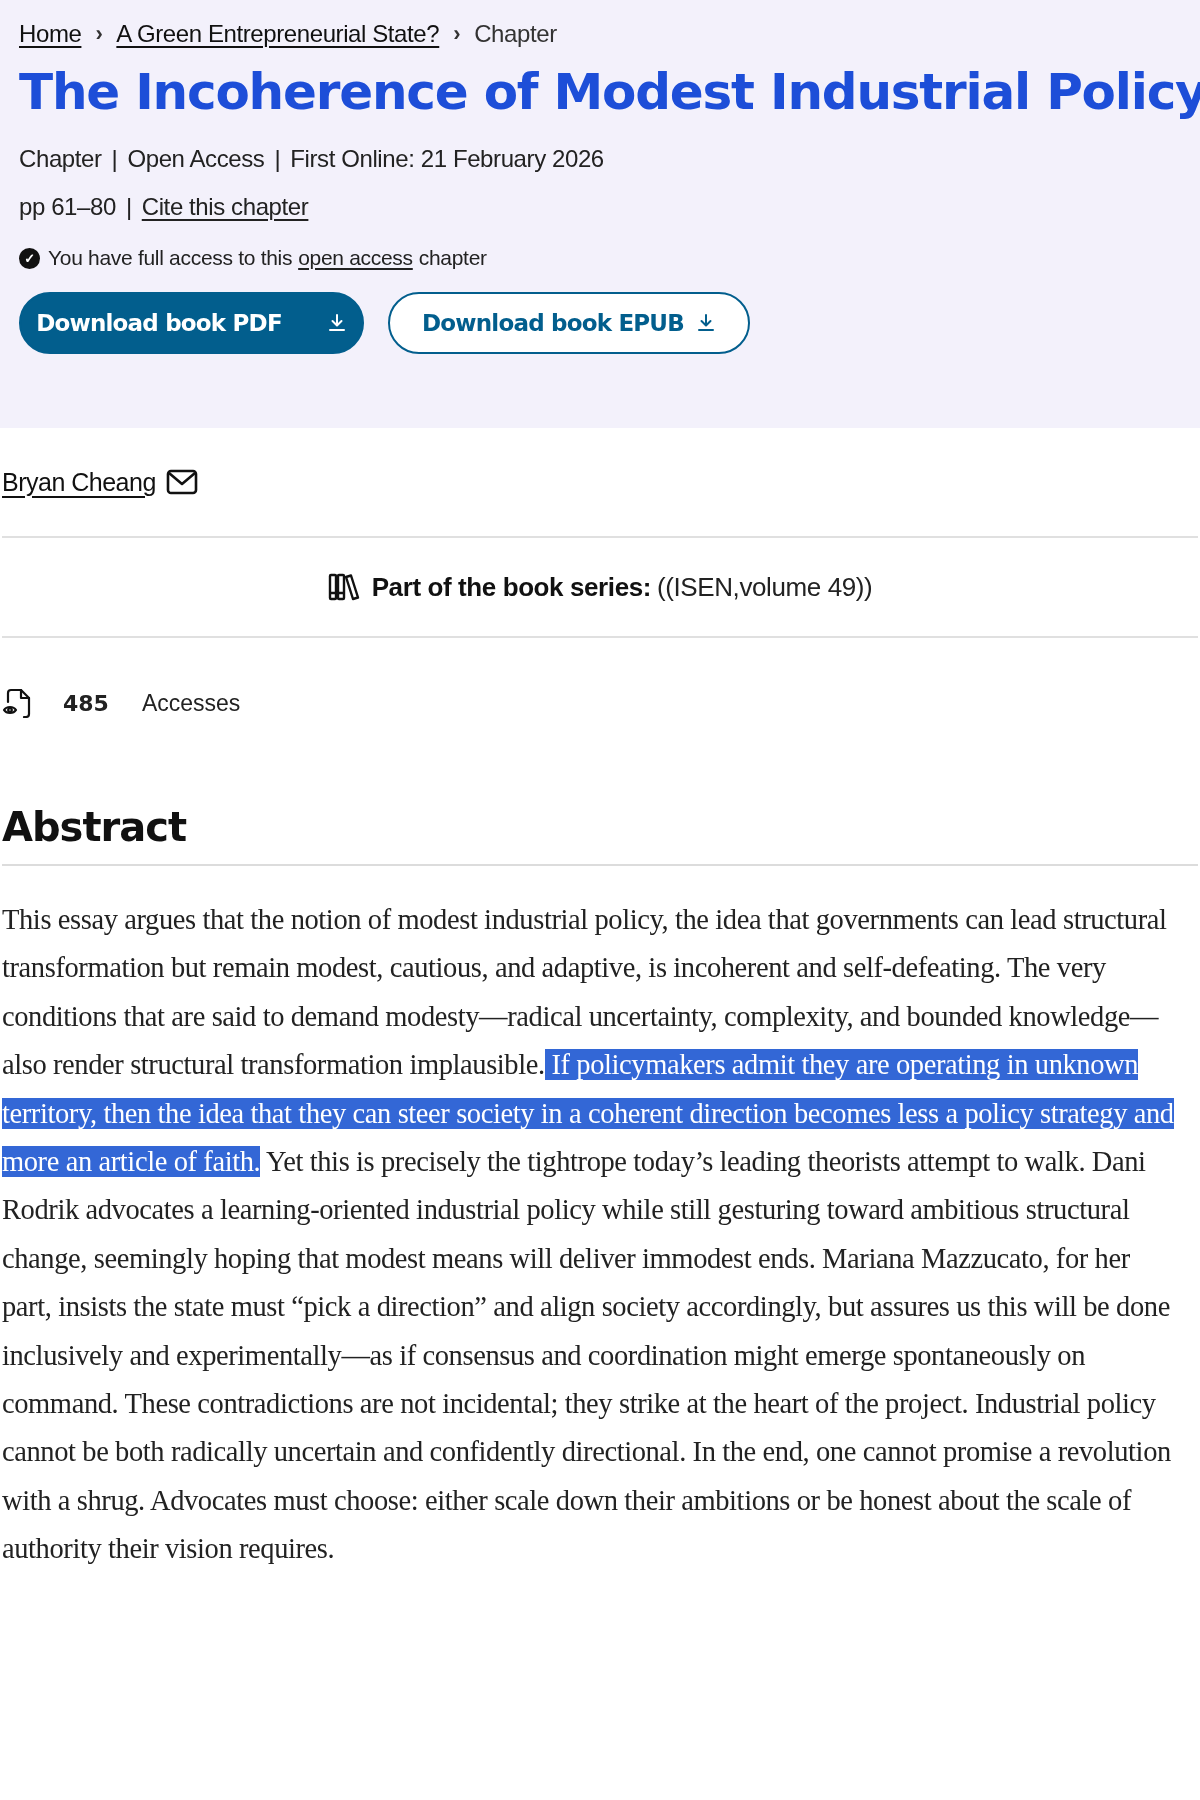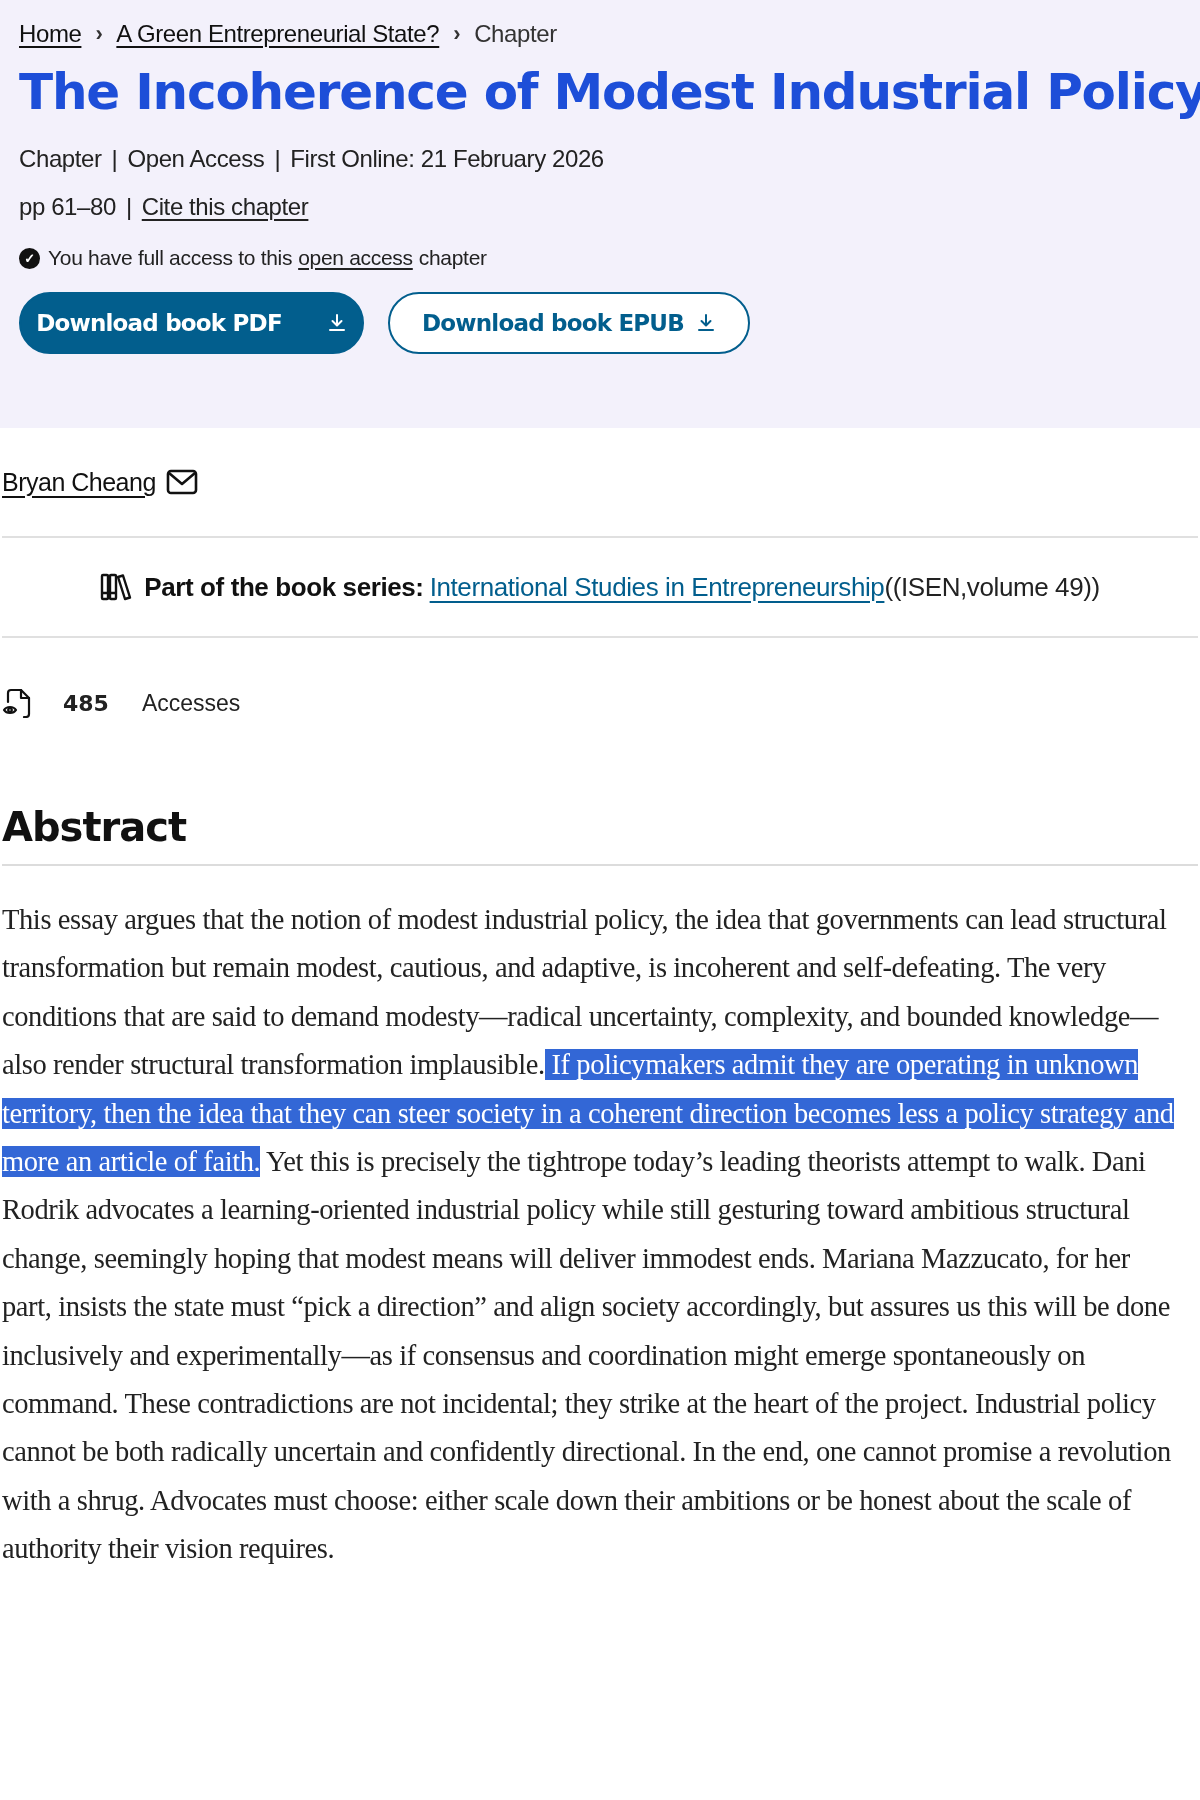--- a/index.html
+++ b/index.html
@@ -175,21 +175,20 @@
   <div class="series-row">
     <span class="books-icon">
       <svg width="32" height="28" viewBox="0 0 32 28" fill="none" stroke="#111" stroke-width="2.4" stroke-linejoin="round">
         <rect x="2" y="2" width="6" height="24" rx="1"></rect>
         <rect x="10" y="2" width="6" height="24" rx="1"></rect>
         <path d="M2 20h6M10 20h6"></path>
         <path d="M18 4l5-1.5 7 22-5 1.5z"></path>
       </svg>
     </span>
     <span class="label">Part of the book series:</span>
-    <a href="#">International Studies in Entrepreneurship</a>
     <span>((ISEN,volume 49))</span>
   </div>
 
   <div class="metrics-row">
     <span class="access-icon">
       <svg width="32" height="30" viewBox="0 0 32 30" fill="none" stroke="#111" stroke-width="2.2" stroke-linejoin="round" stroke-linecap="round">
         <path d="M6 14V5a3 3 0 0 1 3-3h10l8 8v16a3 3 0 0 1-3 3h-2"></path>
         <path d="M19 2v8h8"></path>
         <path d="M2 22c2.5-4 9.5-4 12 0-2.5 4-9.5 4-12 0z"></path>
         <circle cx="8" cy="22" r="1.8"></circle>

